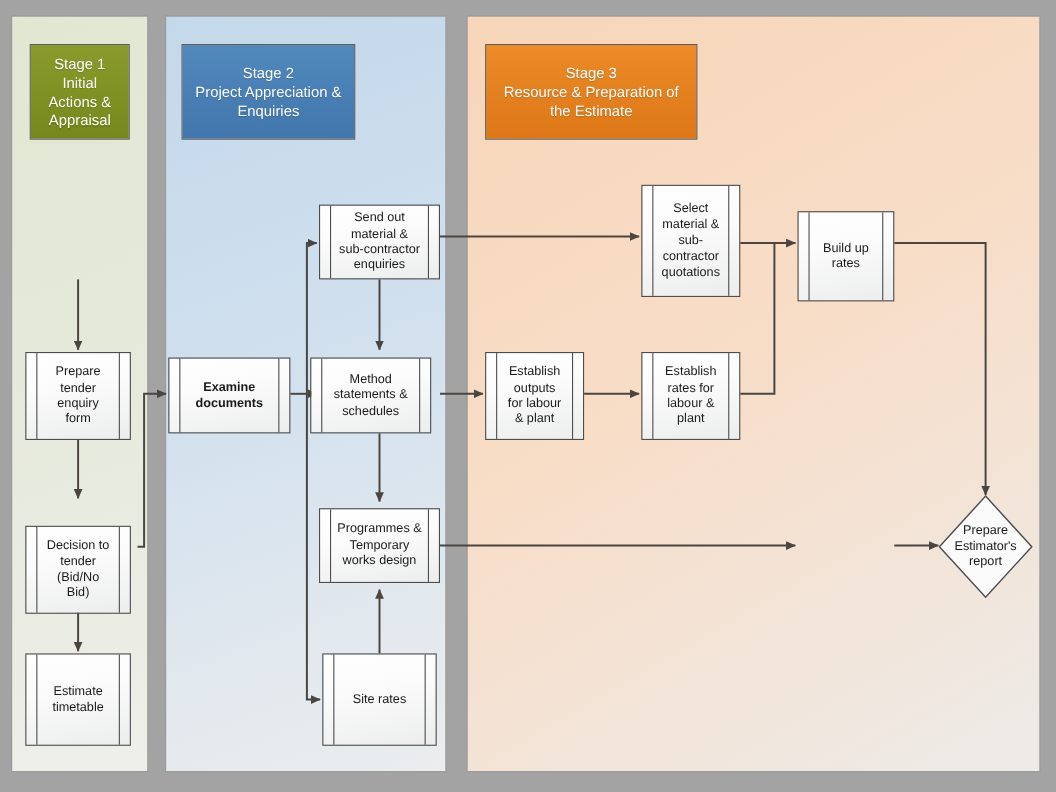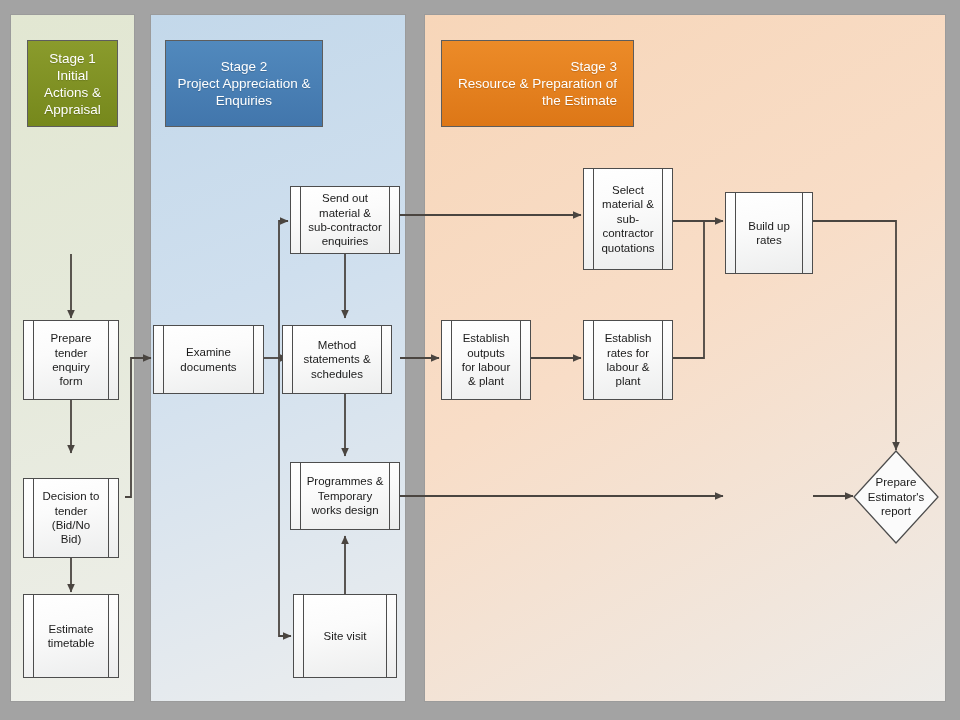--- a/index.html
+++ b/index.html
@@ -84,42 +84,42 @@
       <path d="M813,496 L853,496"></path>
 
       <path d="M813,221 L896,221 L896,450"></path>
     </g>
 
     <path fill="none" stroke="#4a4540" stroke-width="1.8" d="M673,358 L704,358 L704,221 L723,221"></path>
   </svg>
 
   <div class="stage-head s1" style="left:27px;top:40px;width:91px;height:87px;">Stage 1<br>Initial<br>Actions &amp;<br>Appraisal</div>
   <div class="stage-head s2" style="left:165px;top:40px;width:158px;height:87px;">Stage 2<br>Project Appreciation &amp;<br>Enquiries</div>
-  <div class="stage-head s3" style="left:441px;top:40px;width:193px;height:87px;text-align:right;">Stage 3<br>Resource &amp; Preparation of<br>the Estimate</div>
+  <div class="stage-head s3" style="left:441px;top:40px;width:193px;height:87px;">Stage 3<br>Resource &amp; Preparation of<br>the Estimate</div>
 
 
   <div class="node" style="left:23px;top:320px;width:96px;height:80px;">
     <span class="bar l"></span>
     <span class="bar r"></span>
     <span class="lbl">Prepare<br>tender<br>enquiry<br>form</span>
   </div>
 
   <div class="node" style="left:23px;top:478px;width:96px;height:80px;">
     <span class="bar l"></span>
     <span class="bar r"></span>
     <span class="lbl">Decision to<br>tender<br>(Bid/No<br>Bid)</span>
   </div>
 
   <div class="node" style="left:23px;top:594px;width:96px;height:84px;">
     <span class="bar l"></span>
     <span class="bar r"></span>
     <span class="lbl">Estimate<br>timetable</span>
   </div>
 
-  <div class="node" style="left:153px;top:325px;width:111px;height:69px;">
+  <div class="node" style="left:153px;top:325px;width:111px;height:69px;font-weight:bold;">
     <span class="bar l"></span>
     <span class="bar r"></span>
     <span class="lbl">Examine<br>documents</span>
   </div>
 
   <div class="node" style="left:290px;top:186px;width:110px;height:68px;">
     <span class="bar l"></span>
     <span class="bar r"></span>
     <span class="lbl">Send out<br>material &amp;<br>sub-contractor<br>enquiries</span>
   </div>
@@ -132,21 +132,21 @@
 
   <div class="node" style="left:290px;top:462px;width:110px;height:68px;">
     <span class="bar l"></span>
     <span class="bar r"></span>
     <span class="lbl">Programmes &amp;<br>Temporary<br>works design</span>
   </div>
 
   <div class="node" style="left:293px;top:594px;width:104px;height:84px;">
     <span class="bar l"></span>
     <span class="bar r"></span>
-    <span class="lbl">Site visit</span>
+    <span class="lbl">Site rates</span>
   </div>
 
   <div class="node" style="left:583px;top:168px;width:90px;height:102px;">
     <span class="bar l"></span>
     <span class="bar r"></span>
     <span class="lbl">Select<br>material &amp;<br>sub-<br>contractor<br>quotations</span>
   </div>
 
   <div class="node" style="left:441px;top:320px;width:90px;height:80px;">
     <span class="bar l"></span>

